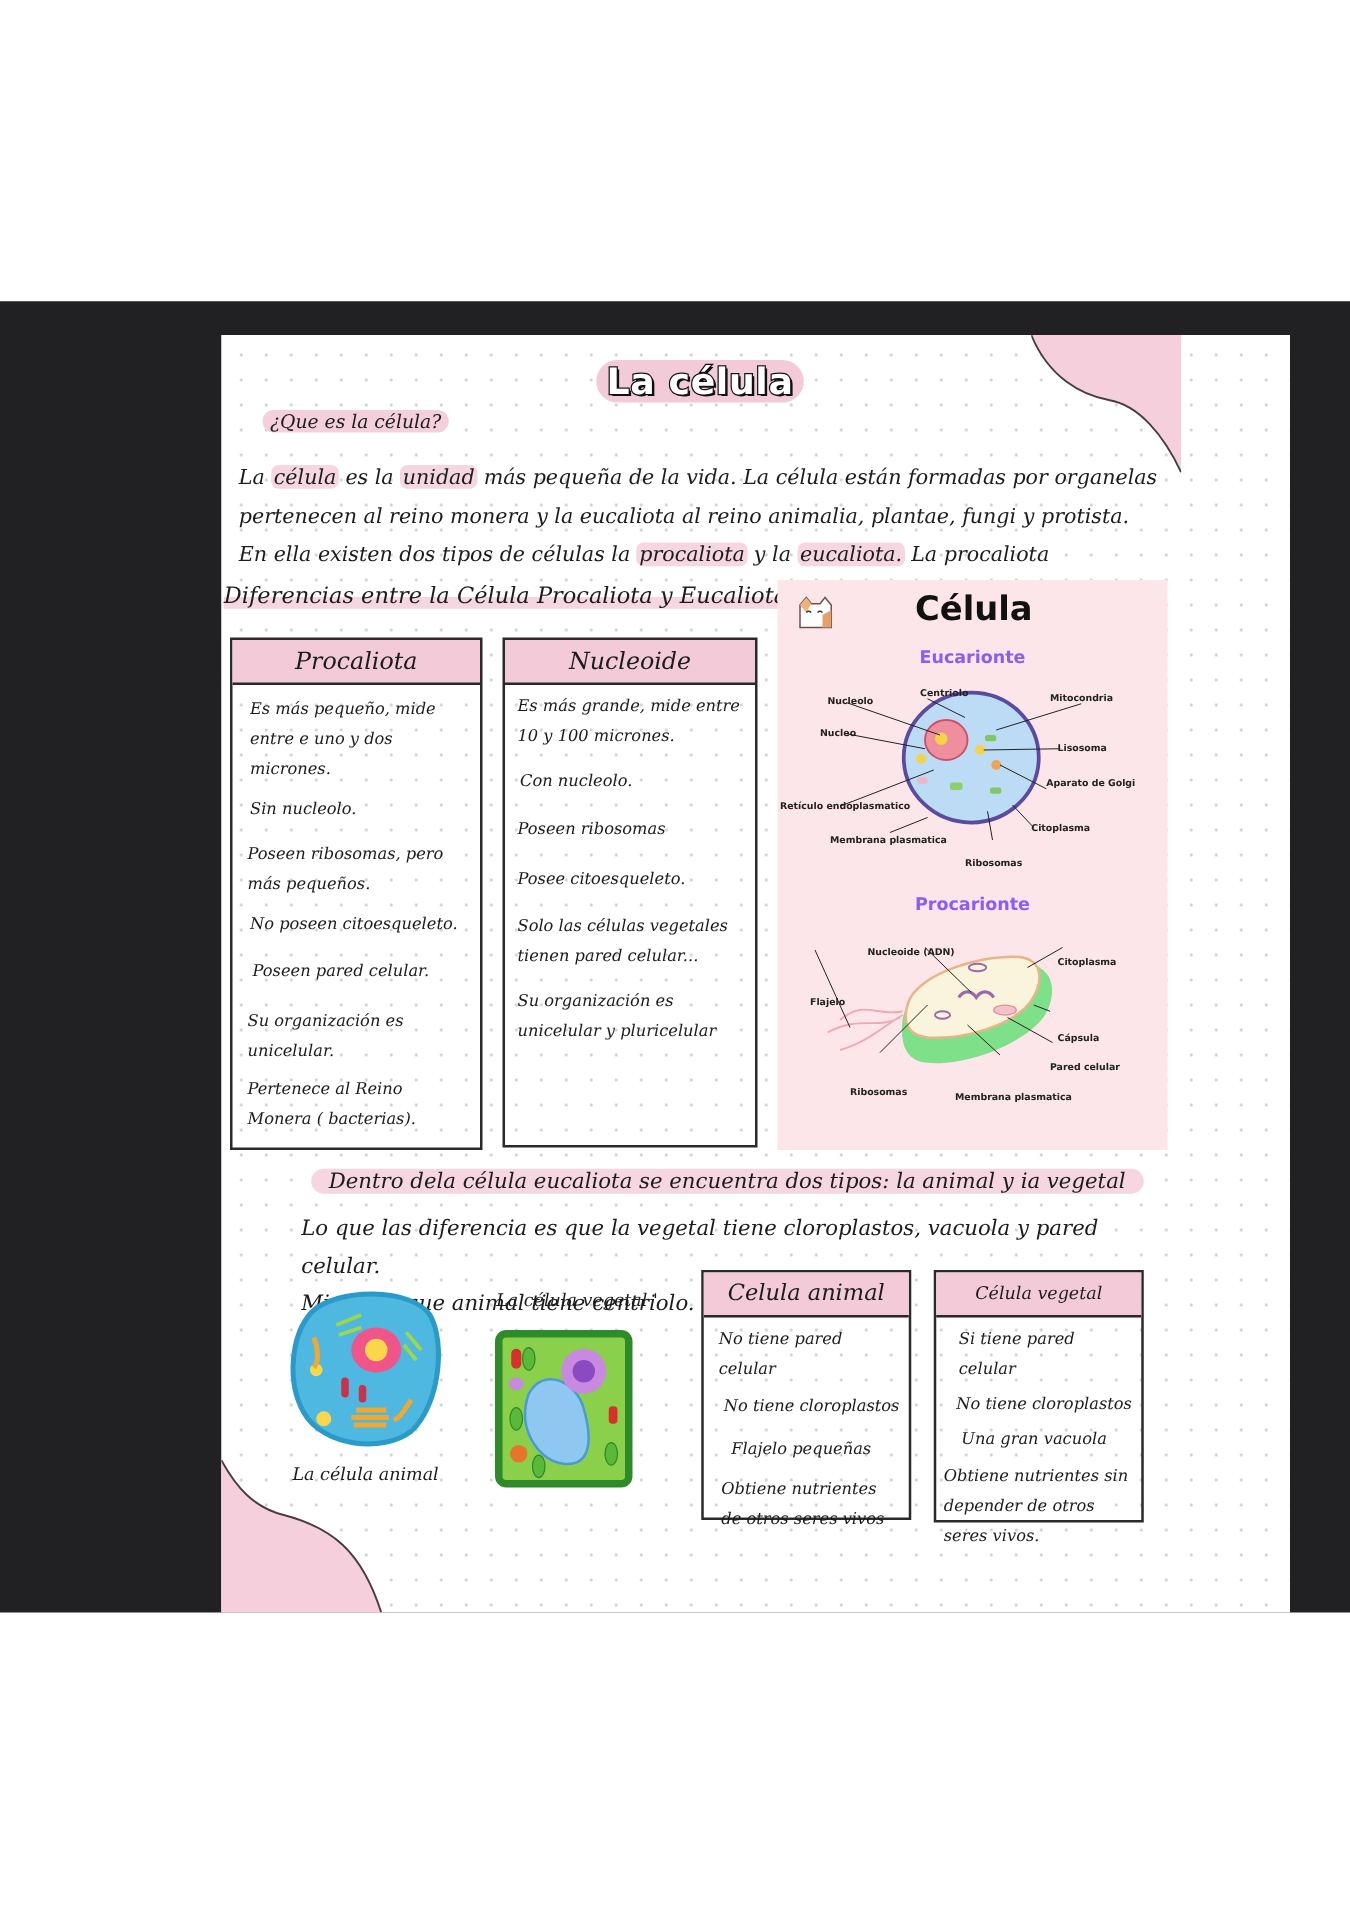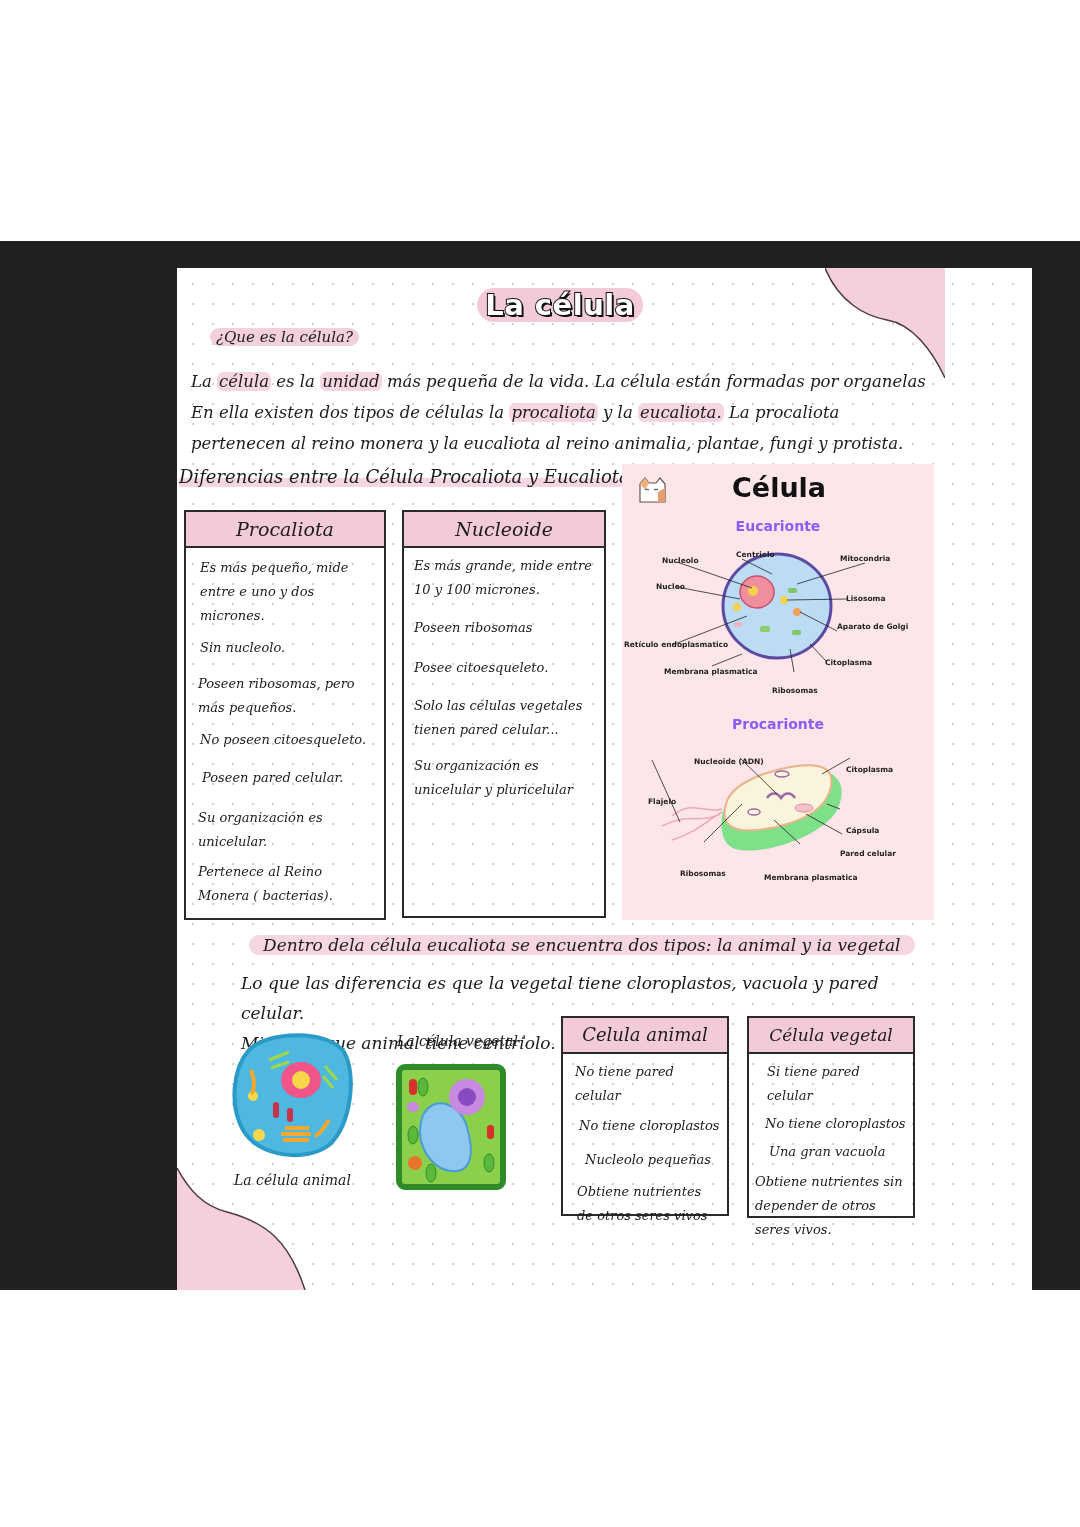--- a/index.html
+++ b/index.html
@@ -45,22 +45,22 @@
     <path d="M0 0 C12 22 26 38 50 44 C88 54 112 72 128 122 L0 122 Z" fill="#f5cfdb"></path>
     <path d="M0 0 C12 22 26 38 50 44 C88 54 112 72 128 122" fill="none" stroke="#4a3b40" stroke-width="1.5"></path>
   </svg>
 
   <div class="title"><span>La célula</span></div>
 
   <div class="q hand"><span class="hl">¿Que es la célula?</span></div>
 
   <div class="para hand">
     <div><span>La </span><span class="hl">célula</span><span> es la </span><span class="hl">unidad</span><span> más pequeña de la vida. La célula están formadas por organelas</span></div>
+    <div>pertenecen al reino monera y la eucaliota al reino animalia, plantae, fungi y protista.</div>
     <div><span>En ella existen dos tipos de células la </span><span class="hl">procaliota</span><span> y la </span><span class="hl">eucaliota.</span><span> La procaliota</span></div>
-    <div>pertenecen al reino monera y la eucaliota al reino animalia, plantae, fungi y protista.</div>
   </div>
 
   <div class="sub hand">Diferencias entre la Célula Procaliota y Eucaliota</div>
 
   <div class="box hand" style="left:7px;top:242px;width:198px;height:406px;">
     <div class="hd">Procaliota</div>
     <ul>
       <li style="padding:8px 10px 0 14px;">Es más pequeño, mide entre e uno y dos micrones.</li>
       <li style="padding:8px 10px 0 14px;">Sin nucleolo.</li>
       <li style="padding:12px 10px 0 12px;">Poseen ribosomas, pero más pequeños.</li>
@@ -68,20 +68,21 @@
       <li style="padding:14px 10px 0 16px;">Poseen pared celular.</li>
       <li style="padding:16px 26px 0 12px;">Su organización es unicelular.</li>
       <li style="padding:6px 10px 0 12px;">Pertenece al Reino Monera ( bacterias).</li>
     </ul>
   </div>
 
   <div class="box hand" style="left:225px;top:242px;width:200px;height:404px;">
     <div class="hd">Nucleoide</div>
     <ul>
       <li style="padding:6px 10px 0 10px;">Es más grande, mide entre 10 y 100 micrones.</li>
+      <li style="padding:12px 10px 0 12px;">Con nucleolo.</li>
       <li style="padding:14px 10px 0 10px;">Poseen ribosomas</li>
       <li style="padding:16px 10px 0 10px;">Posee citoesqueleto.</li>
       <li style="padding:14px 10px 0 10px;">Solo las células vegetales tienen pared celular...</li>
       <li style="padding:12px 10px 0 10px;">Su organización es unicelular y pluricelular</li>
     </ul>
   </div>
 
   <div class="diagram">
     <svg style="position:absolute;left:14px;top:12px;" width="32" height="28" viewBox="0 0 32 28">
       <path d="M4 26 L4 8 L9 2 L13 7 L20 7 L24 2 L29 8 L29 26 Z" fill="#fff" stroke="#6b5050" stroke-width="1.2"></path>
@@ -186,27 +187,27 @@
     <rect x="92" y="62" width="7" height="14" rx="3" fill="#d8302a"></rect>
     <circle cx="20" cy="100" r="7" fill="#e8742a"></circle>
     <ellipse cx="18" cy="44" rx="6" ry="5" fill="#c88ae0"></ellipse>
   </svg>
 
   <div class="box hand" style="left:384px;top:748px;width:164px;height:196px;">
     <div class="hd" style="height:34px;line-height:34px;font-size:18px;">Celula animal</div>
     <ul>
       <li style="padding:6px 6px 0 12px;">No tiene pared celular</li>
       <li style="padding:6px 6px 0 16px;">No tiene cloroplastos</li>
-      <li style="padding:10px 6px 0 22px;">Nucleolo pequeñas</li>
+      <li style="padding:10px 6px 0 22px;">Flajelo pequeñas</li>
       <li style="padding:8px 6px 0 14px;">Obtiene nutrientes de otros seres vivos</li>
     </ul>
   </div>
 
   <div class="box hand" style="left:570px;top:748px;width:164px;height:198px;">
-    <div class="hd" style="height:34px;line-height:34px;font-size:17px;">Célula vegetal</div>
+    <div class="hd" style="height:34px;line-height:34px;font-size:14px;">Célula vegetal</div>
     <ul>
       <li style="padding:6px 6px 0 18px;">Si tiene pared celular</li>
       <li style="padding:4px 6px 0 16px;">No tiene cloroplastos</li>
       <li style="padding:4px 6px 0 20px;">Una gran vacuola</li>
       <li style="padding:6px 6px 0 6px;">Obtiene nutrientes sin depender de otros seres vivos.</li>
     </ul>
   </div>
 </div>
 
 </body></html>

